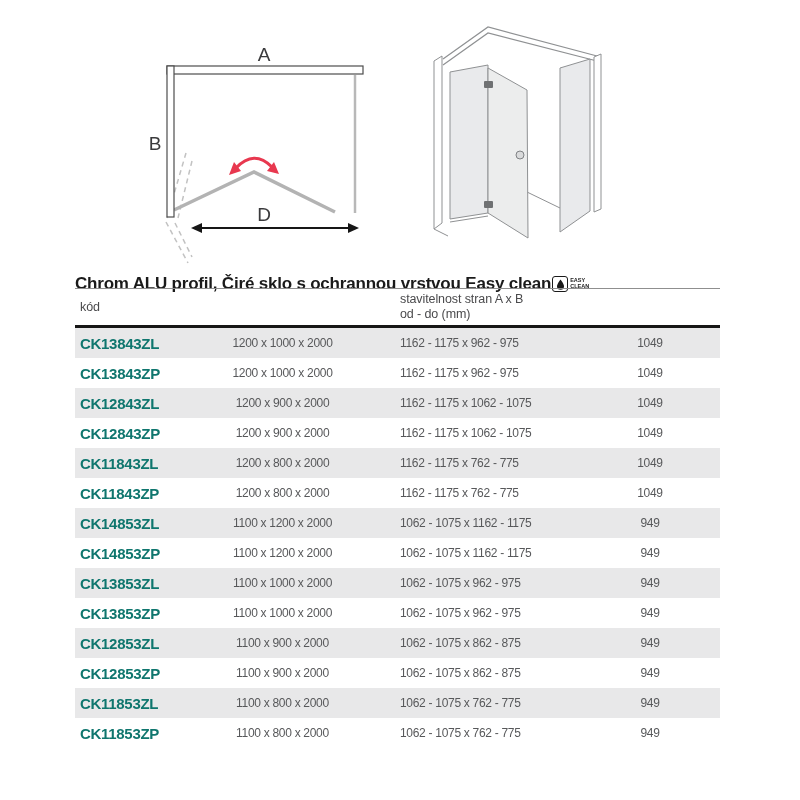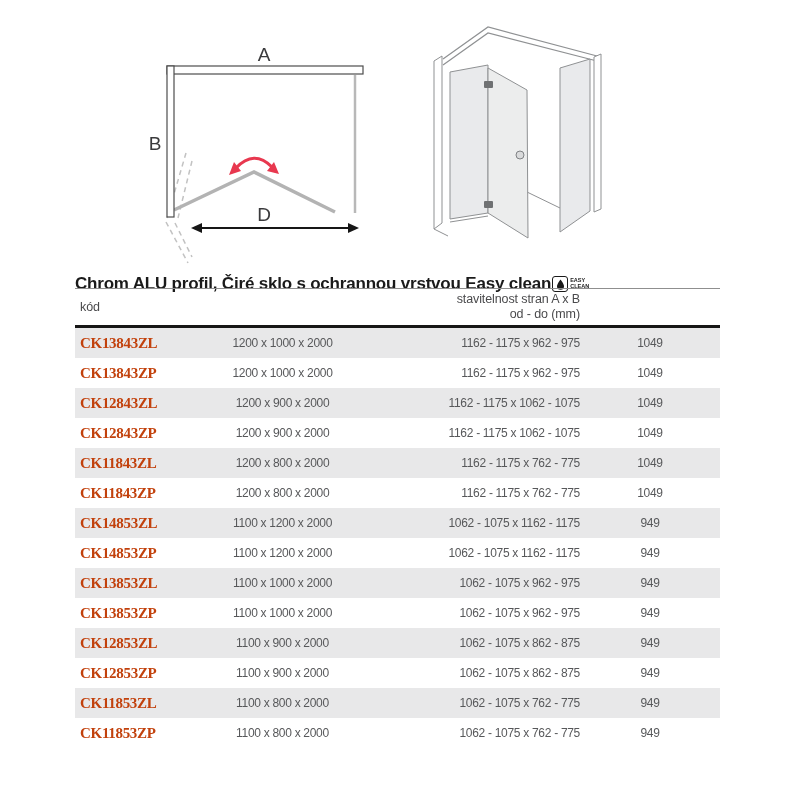--- a/index.html
+++ b/index.html
@@ -26,27 +26,27 @@
   .ec-words{display:flex;flex-direction:column;justify-content:center;}
   .ec-words span{font-size:5.5px;font-weight:bold;color:#1a1a1a;line-height:1.05;letter-spacing:0;}
   
   .spec-table{position:absolute;left:75px;top:288px;width:645px;}
   .rule-top{border-top:1.5px solid #8f8f8f;}
   .thead{display:flex;height:36px;align-items:center;}
   .rule-mid{border-top:3px solid #161616;}
   .tcell{box-sizing:border-box;}
   .c-kod{width:90px;padding-left:5px;text-align:left;}
   .c-rozmer{width:235px;text-align:center;}
-  .c-stav{width:180px;text-align:right;}
+  .c-stav{width:180px;text-align:left;}
   .c-vstup{width:140px;text-align:center;}
   .hcell{font-size:12.5px;color:#4a4a4c;line-height:1.2;letter-spacing:-0.1px;}
   .hcell span{display:block;}
   .trow{display:flex;height:30px;align-items:center;background:#ffffff;}
   .trow.alt{background:#e8e8e9;}
-  .trow .c-kod{font-weight:bold;font-size:15px;color:#c2410c;letter-spacing:-0.3px;font-family:Liberation Serif, serif;}
+  .trow .c-kod{font-weight:bold;font-size:15px;color:#0f766e;letter-spacing:-0.3px;}
   .trow .c-rozmer,.trow .c-stav,.trow .c-vstup{
     font-size:12px;color:#57585a;letter-spacing:-0.3px;
   }
 </style>
 </head>
 <body>
 
 <svg id="diagram-top" class="diagram" viewBox="0 0 300 250">
 
   <g stroke="#c2c2c2" stroke-width="1.5" stroke-dasharray="5,4">

